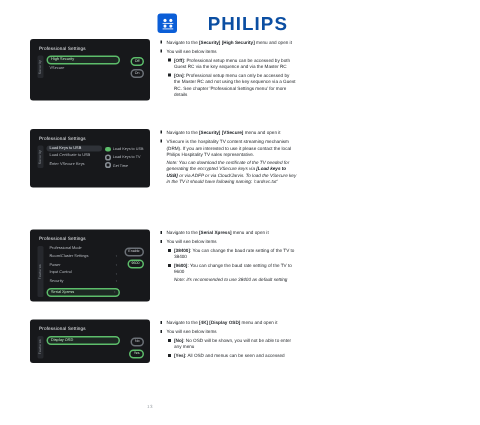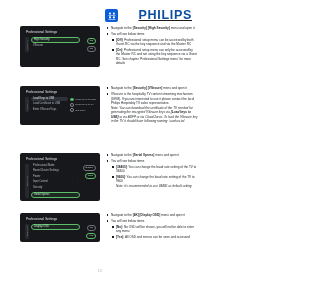--- a/index.html
+++ b/index.html
@@ -9,21 +9,21 @@
     font-family:"Liberation Sans",sans-serif;
     color:#1a1a1a;
     overflow:hidden;
     position:relative;
   }
   .page{position:relative;width:200px;height:283px;}
 
   
   .logo{
     position:absolute; right:8px; top:9px;
-    display:flex; align-items:center; gap:20px;text-decoration:underline;
+    display:flex; align-items:flex-end; gap:20px;
   }
   .logo-shield{
     width:13px;height:13px;border-radius:2px;
     background:#0b5ed7;position:relative;flex:none;
     display:flex;align-items:center;justify-content:center;
   }
   .logo-shield svg{display:block;}
   .logo-word{
     font-size:12.5px;font-weight:bold;color:#0b4ea2;
     letter-spacing:0.7px;line-height:1;

